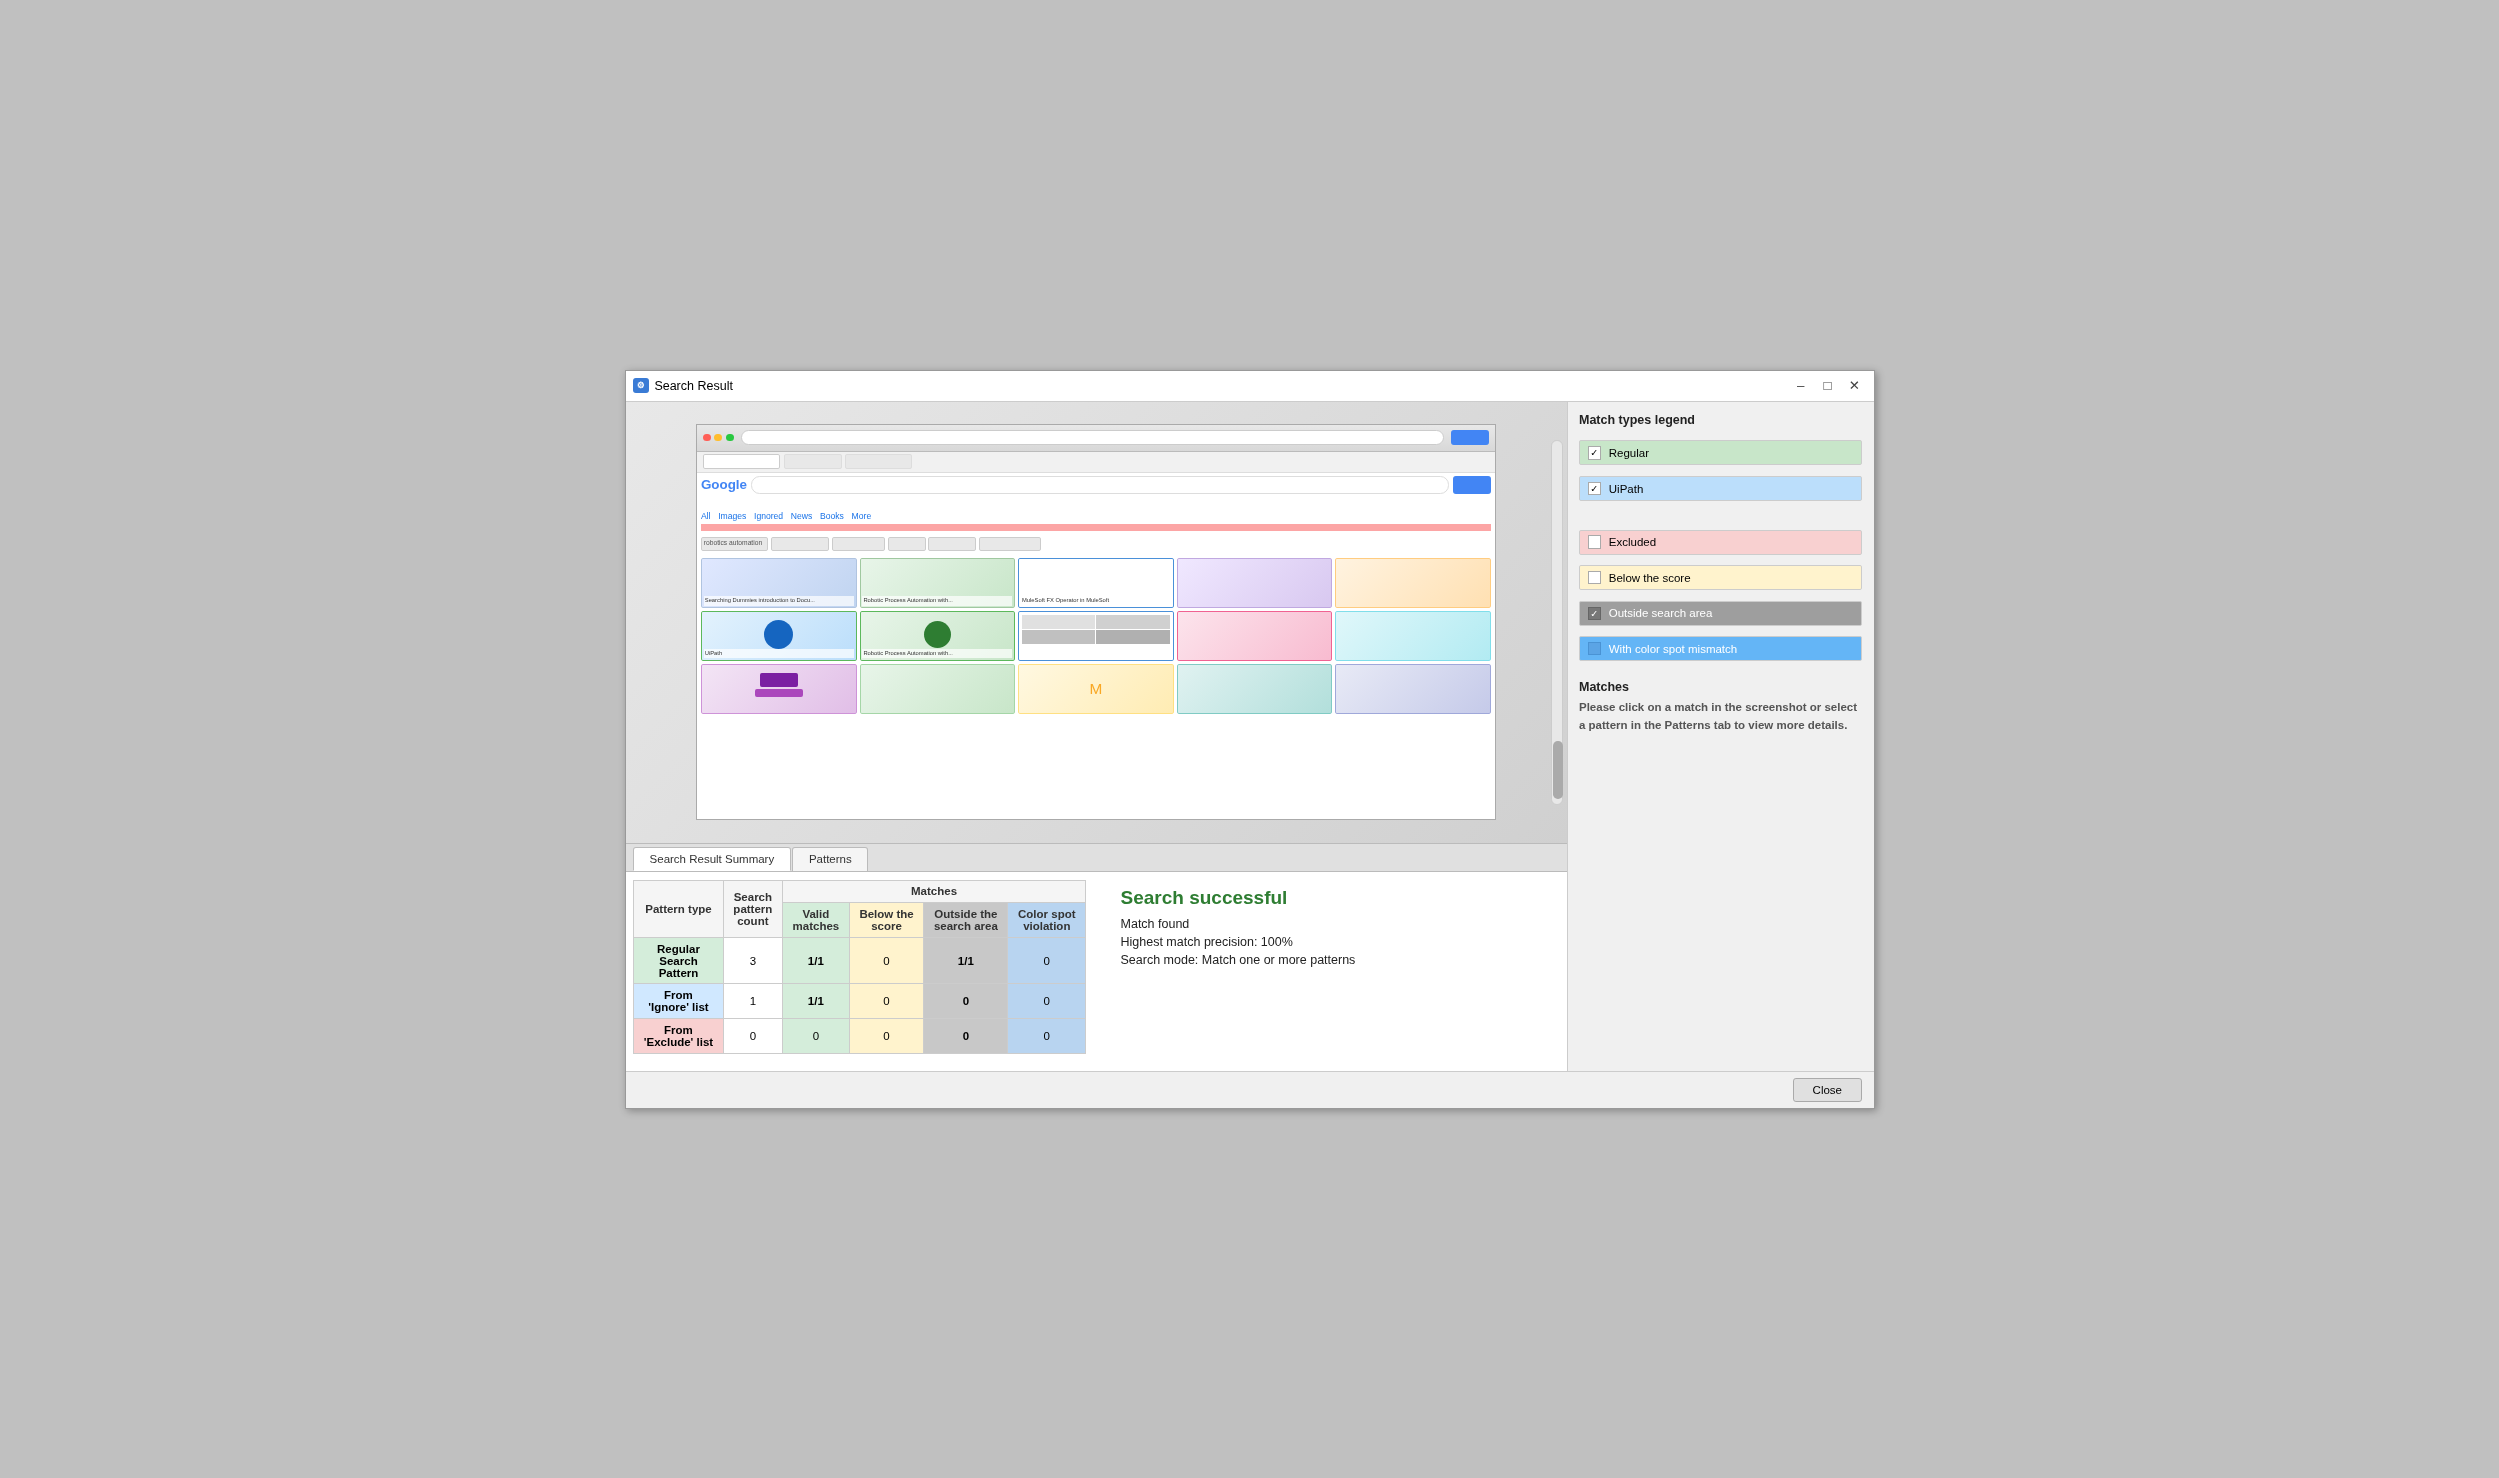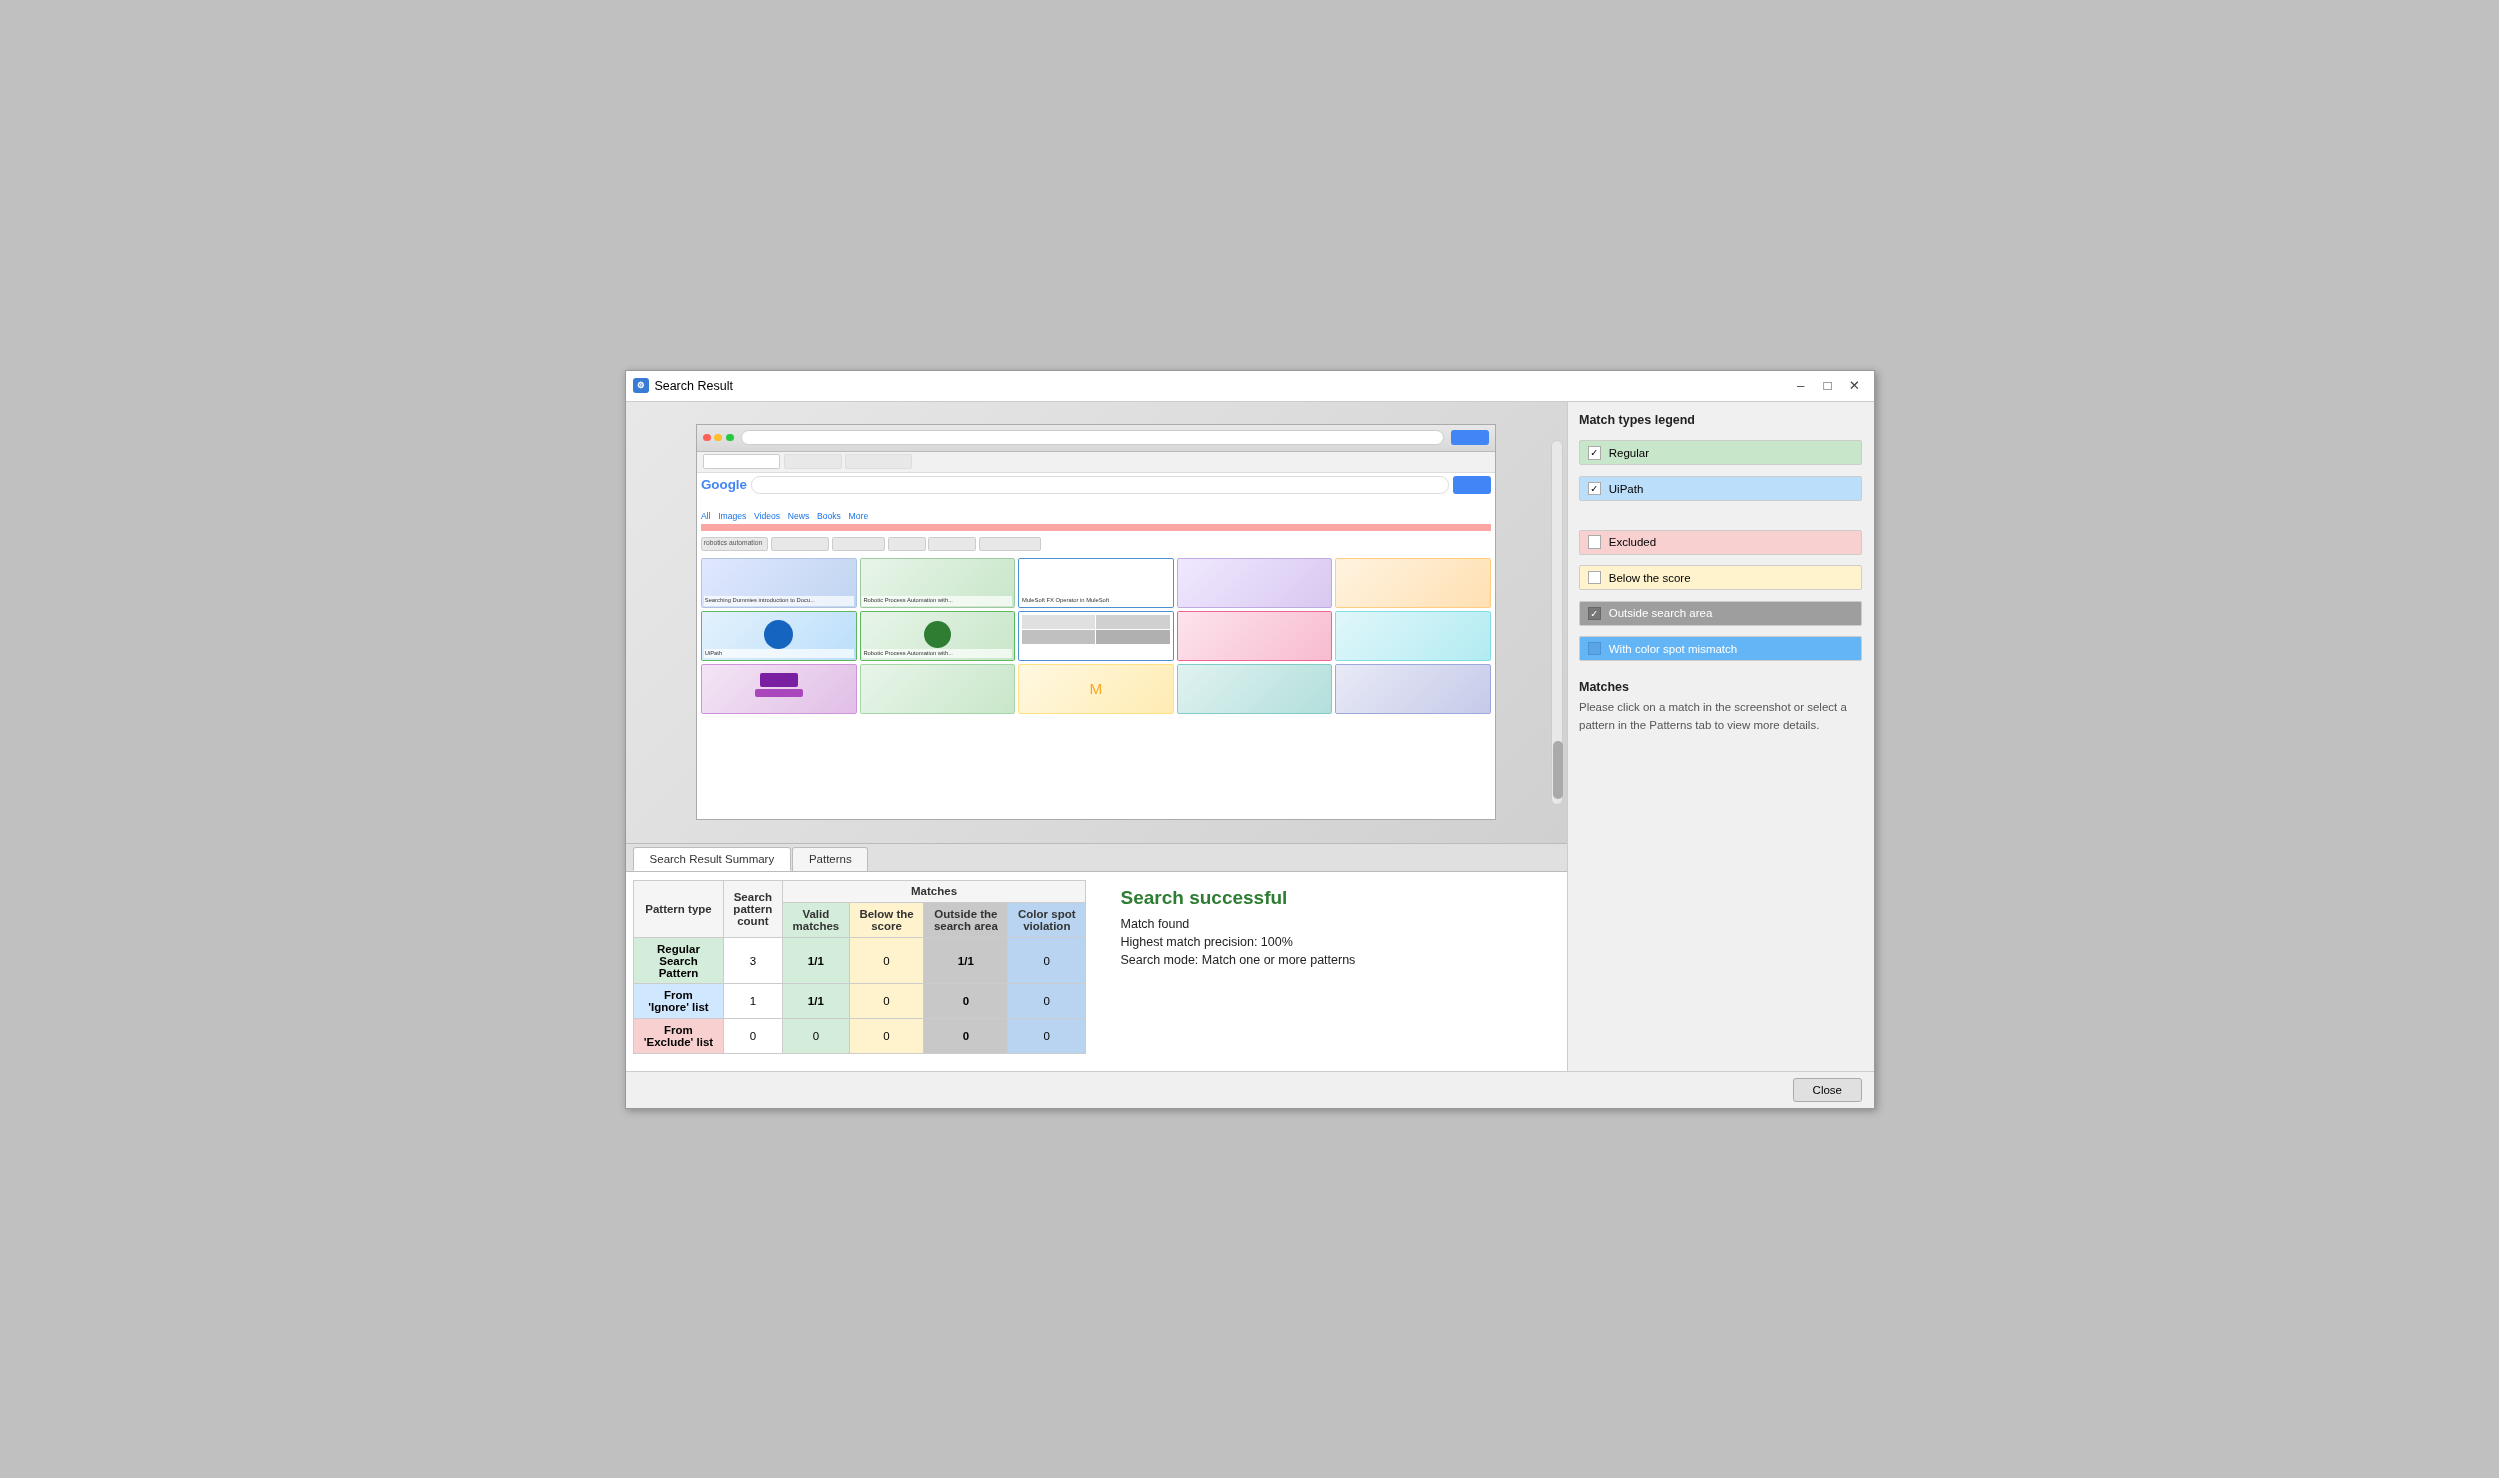--- a/index.html
+++ b/index.html
@@ -291,20 +291,21 @@
     .matches-title {
       font-size: 12.5px;
       font-weight: 600;
       margin-bottom: 5.8px;
       color: #222;
     }
     .matches-description {
       font-size: 11.5px;
       color: #555;
       line-height: 1.5;
+      font-weight: bold;
     }
 
     .window-bottom {
       display: flex;
       justify-content: flex-end;
       padding: 5.8px 11.5px;
       background: #f0f0f0;
       border-top: 1px solid #ccc;
       flex-shrink: 0;
     }
@@ -362,21 +363,21 @@
 
               <div style="display:flex;align-items:center;gap:3.8px;margin-bottom:17px;">
                 <div style="font-size:13.4px;color:#4285f4;font-weight:bold;">Google</div>
                 <div style="flex:1;height:17.3px;background:#fff;border:1px solid #ddd;border-radius:8.6px;padding:0 5.8px;"></div>
                 <div style="width:38px;height:17.3px;background:#4285f4;border-radius:2.9px;"></div>
               </div>
 
               <div style="display:flex;gap:7.7px;margin-bottom:5.8px;border-bottom:7px solid #fca5a5;padding-bottom:3.8px;">
                 <span style="font-size:8.6px;color:#1a73e8;">All</span>
                 <span style="font-size:8.6px;color:#1a73e8;">Images</span>
-                <span style="font-size:8.6px;color:#1a73e8;">Videos</span>
+                <span style="font-size:8.6px;color:#1a73e8;">Ignored</span>
                 <span style="font-size:8.6px;color:#1a73e8;">News</span>
                 <span style="font-size:8.6px;color:#1a73e8;">Books</span>
                 <span style="font-size:8.6px;color:#1a73e8;">More</span>
               </div>
 
               <div style="display:flex;gap:2.9px;margin-bottom:5.8px;overflow:hidden;height:15.4px;">
                 <div style="width:67px;height:13.4px;background:#e8e8e8;border:1px solid #ccc;border-radius:1.9px;font-size:6.7px;overflow:hidden;padding:1px 1.9px;color:#555;white-space:nowrap;">robotics automation</div>
                 <div style="width:58px;height:13.4px;background:#e8e8e8;border:1px solid #ccc;border-radius:1.9px;"></div>
                 <div style="width:53px;height:13.4px;background:#e8e8e8;border:1px solid #ccc;border-radius:1.9px;"></div>
                 <div style="width:38px;height:13.4px;background:#e8e8e8;border:1px solid #ccc;border-radius:1.9px;"></div>

